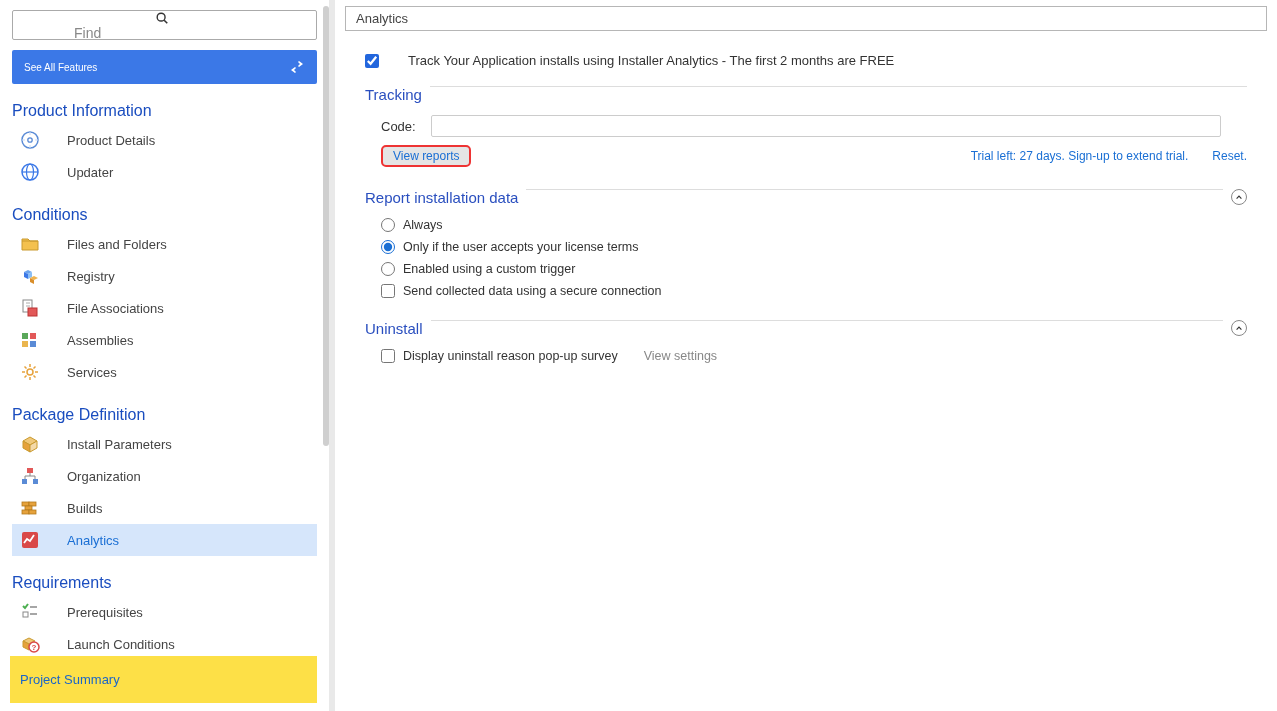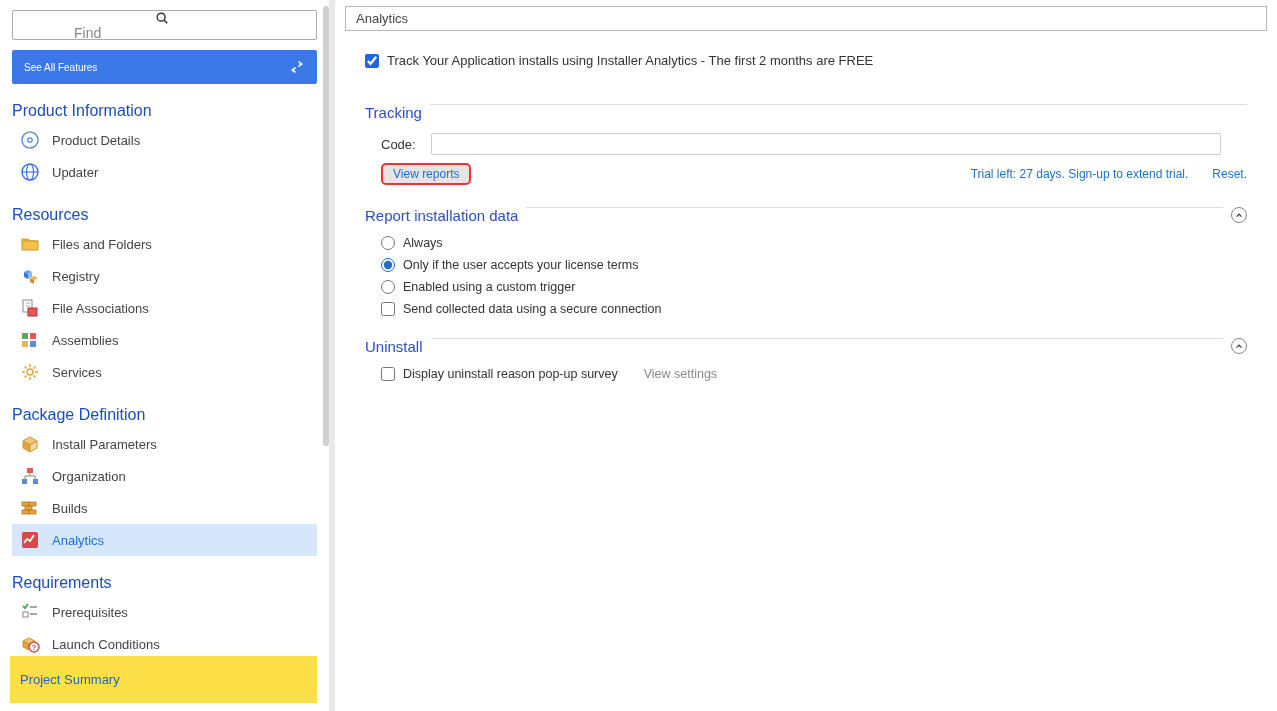--- a/index.html
+++ b/index.html
@@ -10,34 +10,34 @@
 .sidebar { width: 335px; flex: 0 0 335px; border-right: 6px solid #e9e9e9; padding: 10px 12px 0 12px; position: relative; }
 .scroll-indicator { position: absolute; right: 0; top: 6px; width: 6px; height: 440px; background: #cfcfcf; border-radius: 3px; }
 .search-box { display: flex; align-items: center; border: 1px solid #aaa; border-radius: 2px; height: 30px; padding: 0 8px; margin-bottom: 10px; flex-direction: column; }
 .search-box input { border: none; outline: none; flex: 1; font-size: 14px; color: #555; background: transparent; }
 .search-box input::placeholder { color: #888; }
 .see-all { display: flex; align-items: center; justify-content: space-between; background: #3b78e7; color: #fff; height: 34px; padding: 0 12px; border-radius: 2px; font-size: 10px; cursor: pointer; }
 .see-all .swap-icon svg { fill: #fff; }
 
 .section-title { color: #1a4dbf; font-size: 16px; margin-top: 18px; margin-bottom: 4px; font-weight: 400; }
 .nav-list { list-style: none; }
-.nav-item { display: flex; align-items: center; height: 32px; padding-left: 6px; cursor: pointer; }
+.nav-item { display: flex; align-items: center; height: 32px; padding-left: 6px; cursor: pointer; gap: 15px; }
 .nav-item.selected { background: #d6e6fb; }
 .nav-item.selected .nav-label { color: #1a6fd4; }
 .nav-icon { width: 24px; height: 24px; display: flex; align-items: center; justify-content: center; margin-right: 10px; flex: 0 0 24px; }
 .nav-label { font-size: 13px; color: #444; }
 
 .project-summary { position: absolute; left: 10px; right: 12px; bottom: 8px; background: #fde047; color: #1a66c9; padding: 16px 10px; cursor: pointer; font-size: 13px; }
 
 
 .main { flex: 1; padding: 6px 10px 10px 10px; overflow: auto; }
 .title-bar { border: 1px solid #b6b6b6; padding: 4px 10px; font-size: 13px; color: #444; margin-bottom: 22px; }
 .content { padding: 0 20px; }
 
-.top-check { display: flex; align-items: center; margin-bottom: 36px; }
+.top-check { display: flex; align-items: center; margin-bottom: 18px; gap: 21px; }
 .top-check input { width: 14px; height: 14px; accent-color: #2266dd; margin-right: 8px; }
 .top-check label { font-size: 13px; color: #333; }
 
 .section { margin-bottom: 22px; }
 .section-head { display: flex; margin-bottom: 12px; }
 .section-head .h { color: #2a4fbf; font-size: 15px; white-space: nowrap; }
 .section-head .line { flex: 1; height: 1px; background: #ddd; margin-left: 8px; }
 .section-head .collapse-btn { width: 16px; height: 16px; border: 1px solid #888; border-radius: 50%; display: flex; align-items: center; justify-content: center; margin-left: 8px; cursor: pointer; background: #fff; }
 .section-head .collapse-btn svg { width: 8px; height: 8px; }
 
@@ -104,21 +104,21 @@
             <svg width="20" height="20" viewBox="0 0 20 20">
               <circle cx="10" cy="10" r="8" fill="none" stroke="#3b78e7" stroke-width="1.5"></circle>
               <ellipse cx="10" cy="10" rx="3.5" ry="8" fill="none" stroke="#3b78e7" stroke-width="1.2"></ellipse>
               <line x1="2" y1="10" x2="18" y2="10" stroke="#3b78e7" stroke-width="1.2"></line>
             </svg>
           </span>
         <span class="nav-label">Updater</span>
       </li>
     </ul>
 
-    <div class="section-title">Resources</div>
+    <div class="section-title">Conditions</div>
     <ul class="nav-list">
       <li class="nav-item">
         <span class="nav-icon">
             <svg width="20" height="20" viewBox="0 0 20 20">
               <path d="M2 5h6l2 2h8v9H2z" fill="#f4c14e" stroke="#c99a2e" stroke-width="1"></path>
               <path d="M2 7h16" stroke="#c99a2e"></path>
             </svg>
           </span>
         <span class="nav-label">Files and Folders</span>
       </li>

